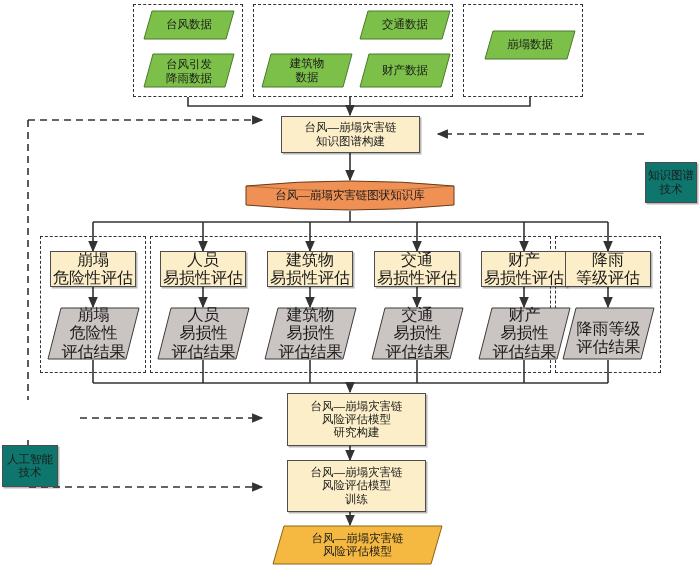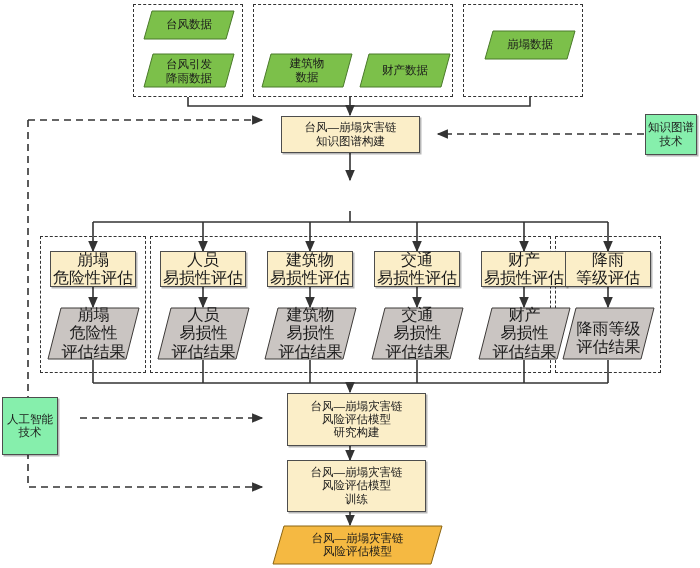--- a/index.html
+++ b/index.html
@@ -34,21 +34,21 @@
     line-height: 1.15;
     color: #1a1a1a;
     white-space: pre-line;
     z-index: 5;
   }
   .rect-node {
     border: 1px solid #4d4d4d;
     box-shadow: 1.5px 1.5px 0 rgba(0,0,0,0.28);
   }
   .cream { background: #fbeec8; }
-  .pink  { background: #86efac; }
+  .pink  { background: #0f766e; margin-top: 48px; }
   .para-wrap {
     position: absolute;
     z-index: 5;
   }
   .para-text {
     position: absolute;
     left: 0; top: 0;
     width: 100%;
     height: 100%;
     display: flex;
@@ -153,20 +153,26 @@
 
   <div class="para-wrap" style="left:143px; top:53px; width:92px; height:37px;">
     <svg width="92" height="35" viewBox="0 0 92 35">
       <polygon points="10,1 91,1 82,34 1,34" fill="#7cc04a" stroke="#4a7a2a" stroke-width="1"></polygon>
     </svg>
     <div class="para-text fs11">台风引发
 降雨数据</div>
   </div>
 
 
+  <div class="para-wrap" style="left:359px; top:10px; width:92px; height:30px;">
+    <svg width="92" height="30" viewBox="0 0 92 30">
+      <polygon points="9,1 91,1 83,29 1,29" fill="#7cc04a" stroke="#4a7a2a" stroke-width="1"></polygon>
+    </svg>
+    <div class="para-text fs11">交通数据</div>
+  </div>
 
   <div class="para-wrap" style="left:261px; top:53px; width:92px; height:35px;">
     <svg width="92" height="35" viewBox="0 0 92 35">
       <polygon points="10,1 91,1 82,34 1,34" fill="#7cc04a" stroke="#4a7a2a" stroke-width="1"></polygon>
     </svg>
     <div class="para-text fs11">建筑物
 数据</div>
   </div>
 
   <div class="para-wrap" style="left:359px; top:53px; width:92px; height:35px;">
@@ -182,20 +188,27 @@
     </svg>
     <div class="para-text fs11">崩塌数据</div>
   </div>
 
   <div class="node rect-node cream fs11" style="left:281px; top:116px; width:139px; height:37px;">台风—崩塌灾害链
 知识图谱构建</div>
 
   <div class="node rect-node pink fs11" style="left:645px; top:114px; width:52px; height:41px;">知识图谱
 技术</div>
 
+  <div class="para-wrap" style="left:243px; top:180px; width:214px; height:31px;">
+    <svg width="214" height="31" viewBox="0 0 214 31">
+      <path d="M3,6 Q107,-4 211,6 L211,25 Q107,35 3,25 Z" fill="#ef9055" stroke="#6b3b18" stroke-width="1"></path>
+      <path d="M3,6 Q107,16 211,6" fill="none" stroke="#6b3b18" stroke-width="0.8" opacity="0.55"></path>
+    </svg>
+    <div class="para-text fs11">台风—崩塌灾害链图状知识库</div>
+  </div>
 
   <div class="node rect-node cream fs10" style="left:50px; top:251px; width:86px; height:36px;">崩塌
 危险性评估</div>
   <div class="node rect-node cream fs10" style="left:160px; top:251px; width:86px; height:36px;">人员
 易损性评估</div>
   <div class="node rect-node cream fs10" style="left:267px; top:251px; width:86px; height:36px;">建筑物
 易损性评估</div>
   <div class="node rect-node cream fs10" style="left:374px; top:251px; width:86px; height:36px;">交通
 易损性评估</div>
   <div class="node rect-node cream fs10" style="left:481px; top:251px; width:86px; height:36px;">财产
@@ -249,21 +262,21 @@
   </div>
 
   <div class="para-wrap" style="left:562px; top:307px; width:93px; height:62px;">
     <svg width="93" height="53" viewBox="0 0 93 53">
       <polygon points="14,1 92,1 79,52 1,52" fill="#cac5c2" stroke="#3d3a38" stroke-width="1"></polygon>
     </svg>
     <div class="para-text fs10">降雨等级
 评估结果</div>
   </div>
 
-  <div class="node rect-node pink fs11" style="left:2px; top:397px; width:56px; height:58px;text-align:center;">人工智能
+  <div class="node rect-node pink fs11" style="left:2px; top:397px; width:56px; height:42px;text-align:center;">人工智能
 技术</div>
 
   <div class="node rect-node cream fs11" style="left:287px; top:393px; width:139px; height:53px;">台风—崩塌灾害链
 风险评估模型
 研究构建</div>
 
   <div class="node rect-node cream fs11" style="left:287px; top:460px; width:139px; height:52px;">台风—崩塌灾害链
 风险评估模型
 训练</div>
 

